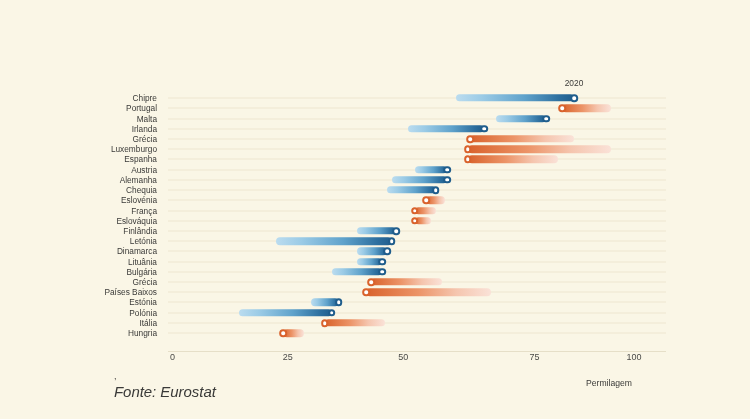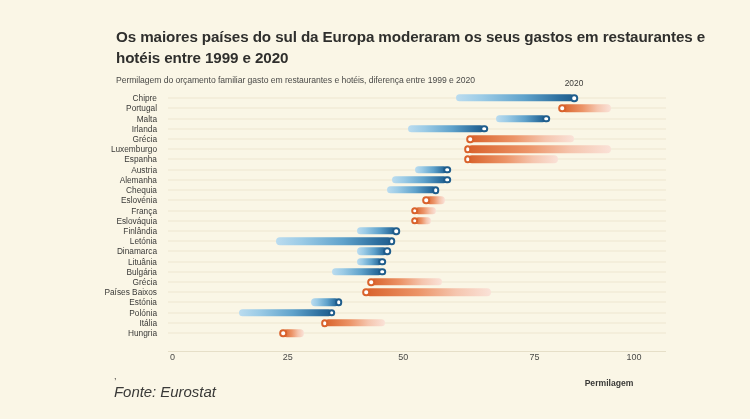--- a/index.html
+++ b/index.html
@@ -86,40 +86,35 @@
   }
   .axisline{
     position:absolute;left:168px;right:84px;top:351px;height:1px;
     background:#E6DFC8;
   }
   .axistitle{
     position:absolute;top:378px;
     font-size:8.6px;color:#3a3a38;
     transform:translateX(-50%);
     white-space:nowrap;
-    font-weight:bold;
   }
 
   
   .footer{position:absolute;left:114px;top:372px;}
   .comma{font-size:9px;color:#3a3a38;line-height:8px;}
   .source{
     font-size:15px;font-style:italic;color:#3a3a38;
     margin-top:3px;letter-spacing:-0.05px;
   }
 </style>
 </head>
 <body>
 
 <div id="chart-root">
 
-  <div class="header">
-    <h1 class="title">Os maiores países do sul da Europa moderaram os seus gastos em restaurantes e hotéis entre 1999 e 2020</h1>
-    <p class="subtitle">Permilagem do orçamento familiar gasto em restaurantes e hotéis, diferença entre 1999 e 2020</p>
-  </div>
 
   <div class="plot" id="plot">
       <div class="row" style="top: 5px;">
         <div class="gridline"></div>
         <div class="rowlabel">Chipre</div>
         <div class="bar up" style="left: 456.322px; width: 117.683px;"></div>
         <div class="dot up" style="left: 574.005px;"></div>
       </div>
       <div class="row" style="top: 15.22px;">
         <div class="gridline"></div>

